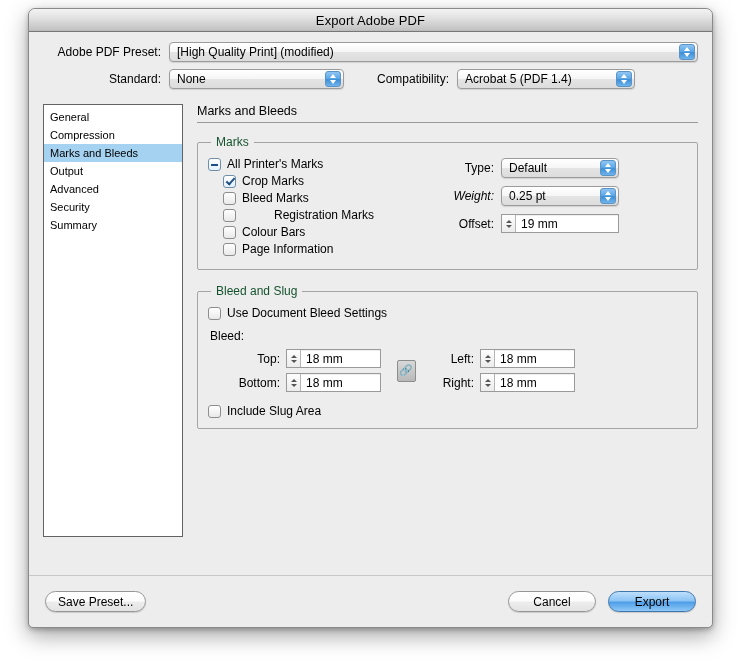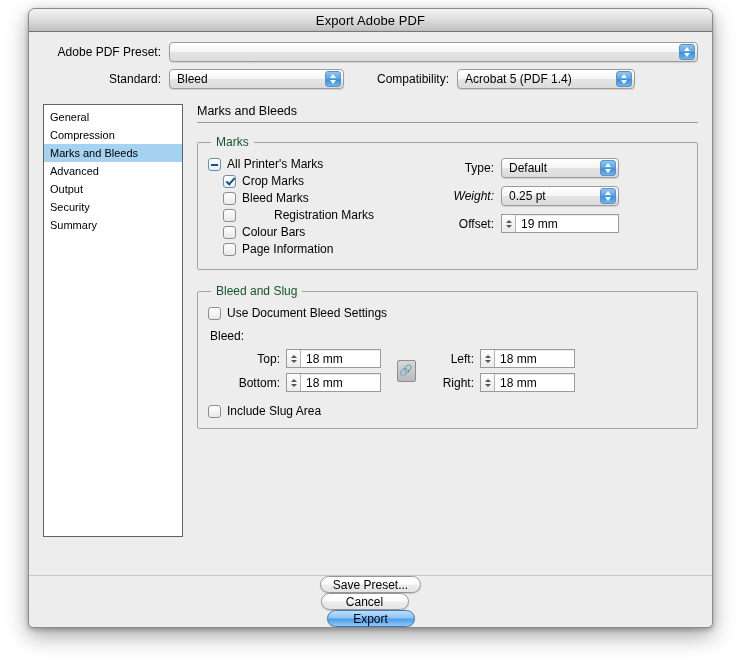--- a/index.html
+++ b/index.html
@@ -272,21 +272,20 @@
   
   .bottom {
     position: absolute;
     left: 0; right: 0; bottom: 0;
     height: 52px;
     display: flex;
     align-items: center;
     padding: 0 16px;
     border-top: 1px solid #c8c8c8;
     box-sizing: border-box;
-    flex-direction: column;
   }
   .btn {
     height: 21px;
     min-width: 74px;
     border: 1px solid #969696;
     border-radius: 11px;
     background: linear-gradient(to bottom, #ffffff 0%, #fbfbfb 48%, #ededed 52%, #e3e3e3 100%);
     box-shadow: 0 1px 1px rgba(0,0,0,0.15);
     font-size: 12px;
     color: #000;
@@ -313,30 +312,31 @@
 <div id="dialog">
 
   <div id="titlebar">
     <span class="title">Export Adobe PDF</span>
   </div>
 
   <div class="toparea">
     <div class="row">
       <span class="lbl" style="width:118px;">Adobe PDF Preset:</span>
       <div class="popup" style="flex:1; margin-left:8px;">
+        <span>[High Quality Print] (modified)</span>
         <span class="arrows">
             <i class="tri-up"></i>
             <i class="tri-dn"></i>
           </span>
       </div>
     </div>
     <div class="row">
       <span class="lbl" style="width:118px;">Standard:</span>
       <div class="popup" style="width:175px; margin-left:8px;">
-        <span>Bleed</span>
+        <span>None</span>
         <span class="arrows">
             <i class="tri-up"></i>
             <i class="tri-dn"></i>
           </span>
       </div>
       <span class="lbl" style="margin-left:33px;">Compatibility:</span>
       <div class="popup" style="width:178px; margin-left:8px;">
         <span>Acrobat 5 (PDF 1.4)</span>
         <span class="arrows">
             <i class="tri-up"></i>
@@ -345,22 +345,22 @@
       </div>
     </div>
   </div>
 
   <div class="body">
 
     <div id="sidebar">
       <div class="side-item">General</div>
       <div class="side-item">Compression</div>
       <div class="side-item sel">Marks and Bleeds</div>
+      <div class="side-item">Output</div>
       <div class="side-item">Advanced</div>
-      <div class="side-item">Output</div>
       <div class="side-item">Security</div>
       <div class="side-item">Summary</div>
     </div>
 
     <div id="pane">
       <div class="pane-title">Marks and Bleeds</div>
 
       <fieldset class="group">
         <legend>Marks</legend>
         <div style="display:flex;">

